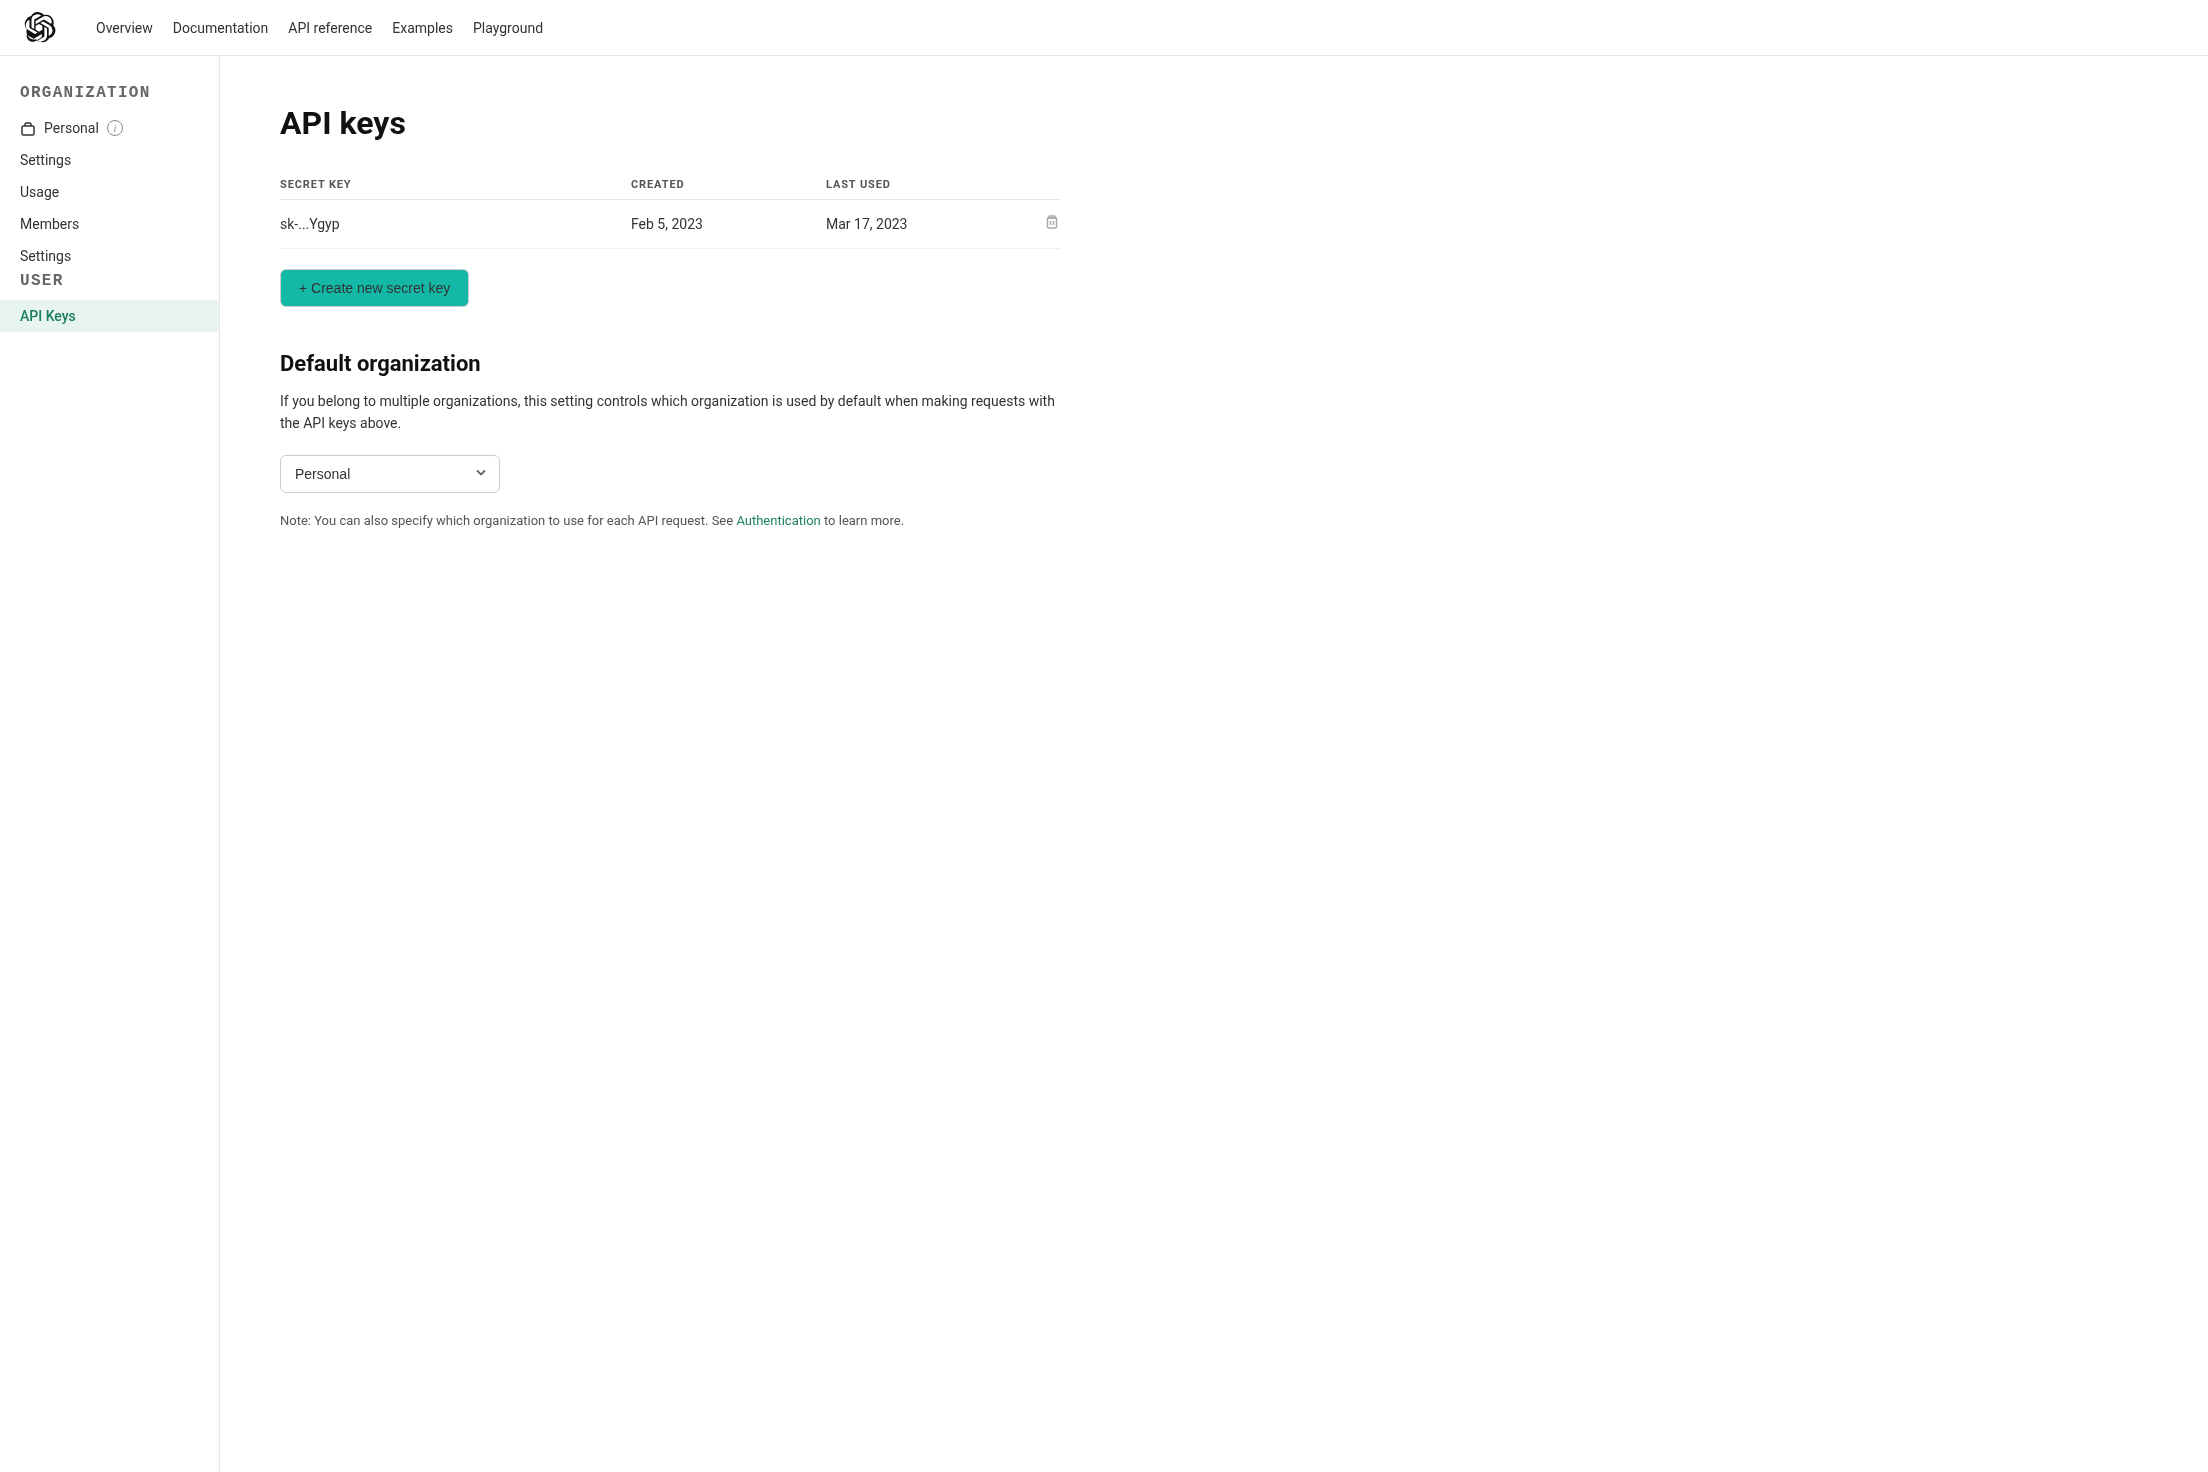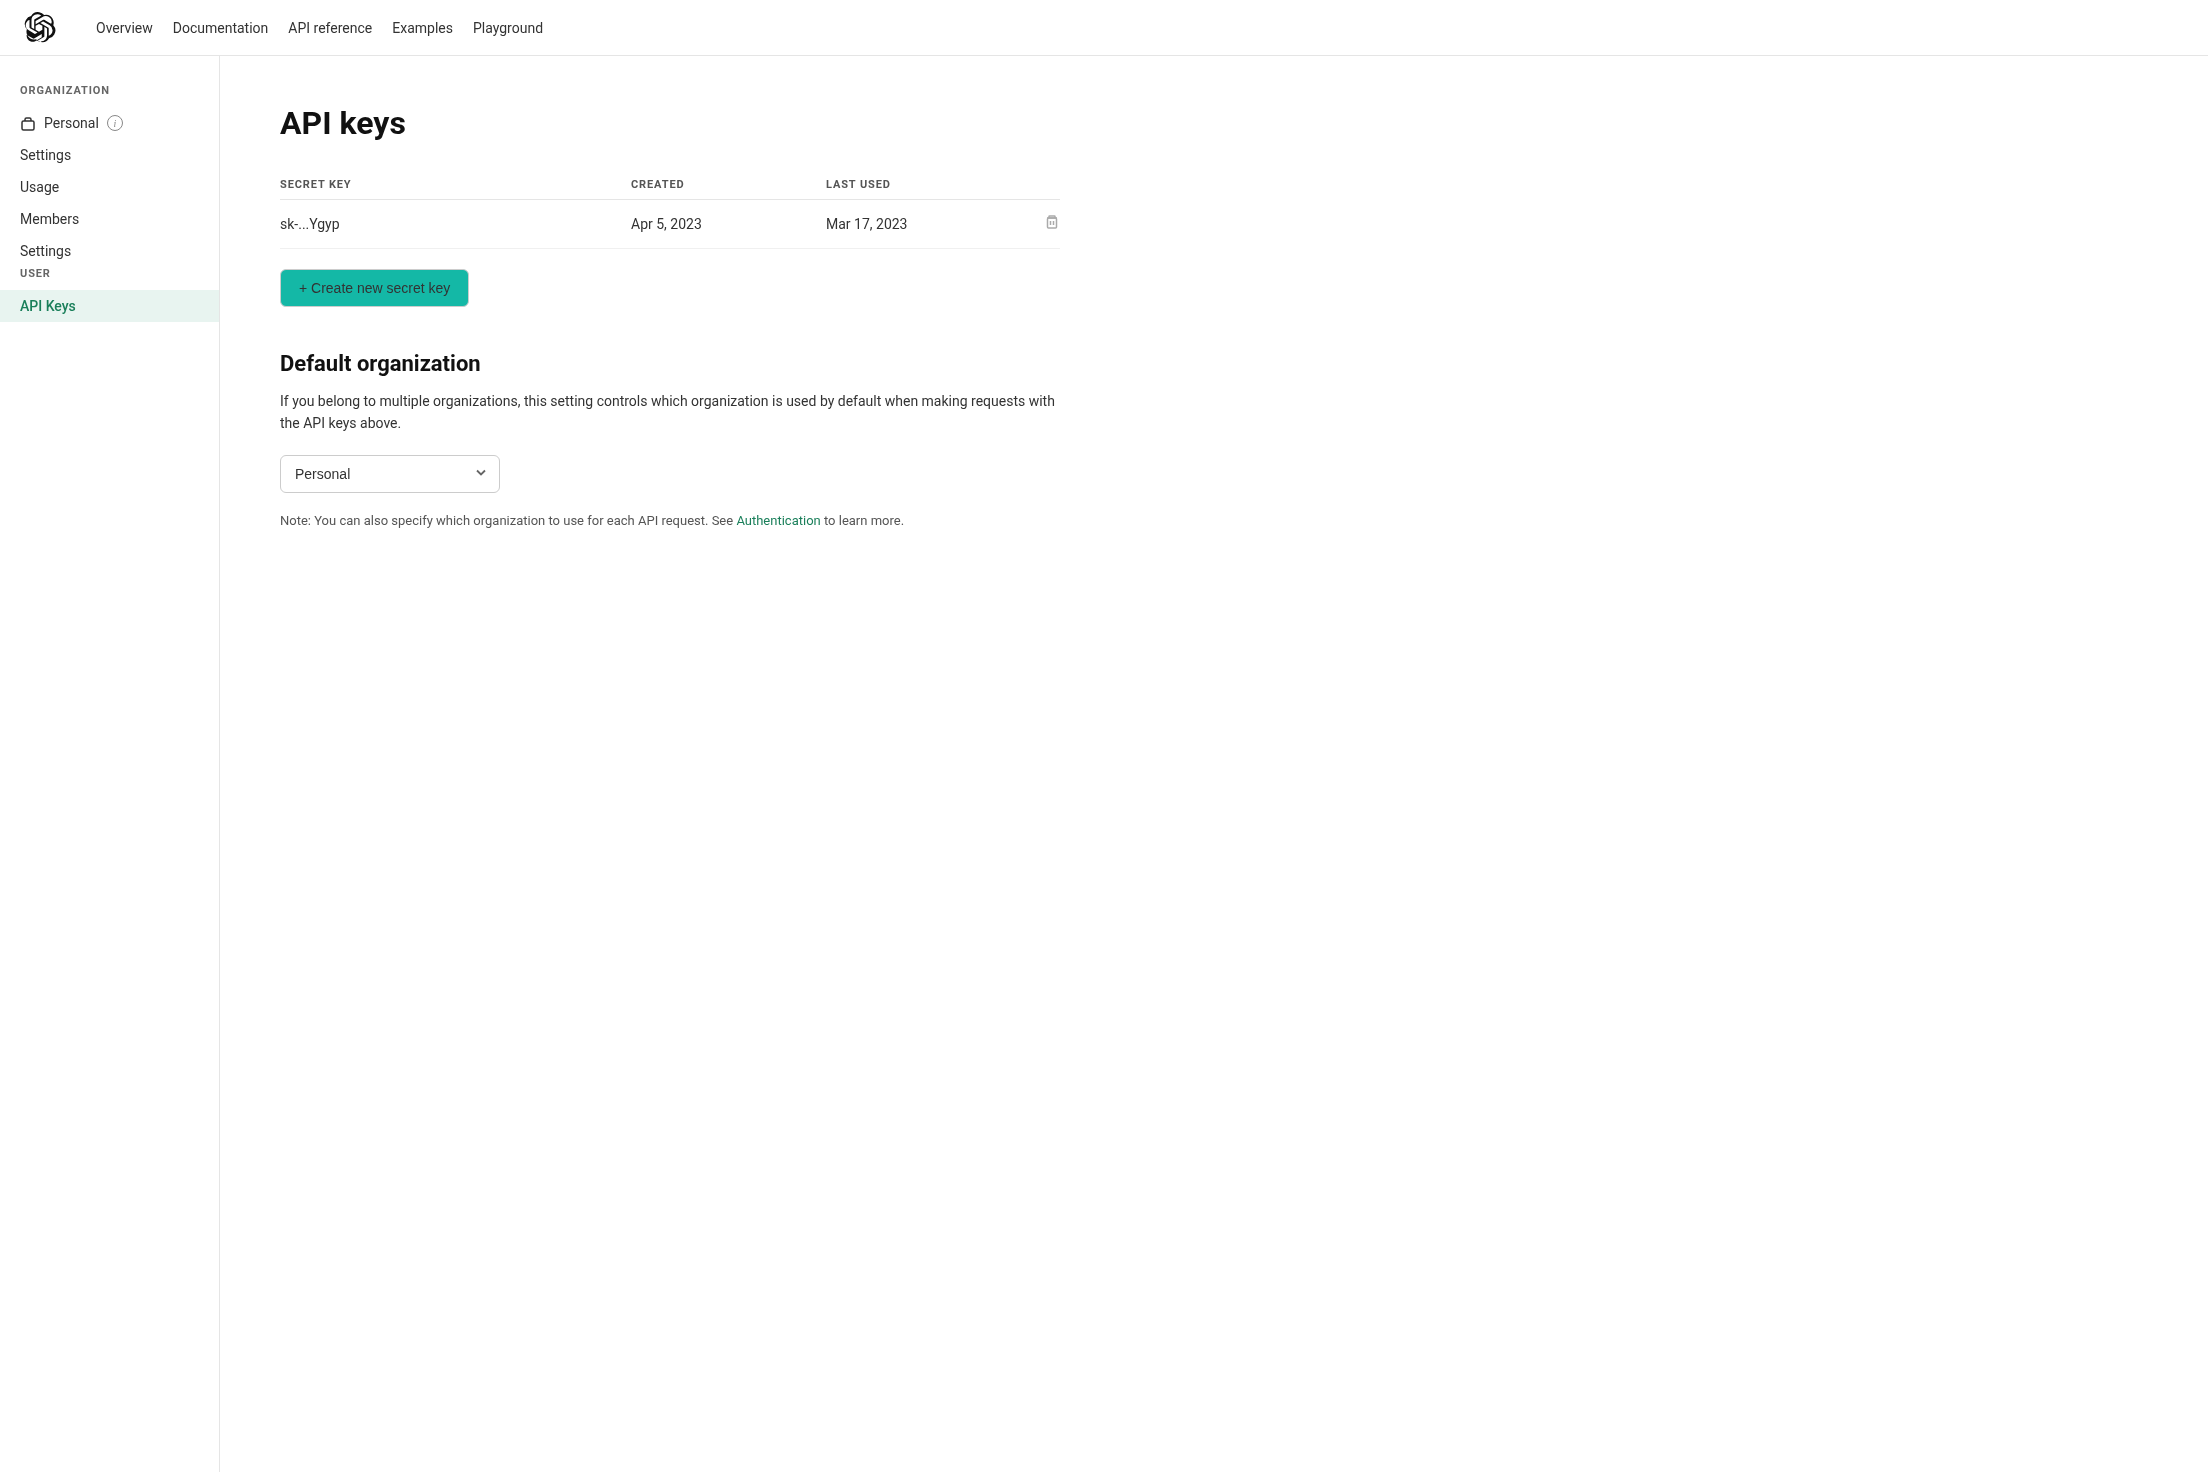--- a/index.html
+++ b/index.html
@@ -39,26 +39,27 @@
     }
 
     
     .sidebar {
       width: 220px;
       flex-shrink: 0;
       border-right: 1px solid #e5e5e5;
       padding: 28px 0;
     }
     .sidebar-section-label {
-      font-size: 11px;
+      font-size: 16px;
       font-weight: 700;
       letter-spacing: 0.08em;
       color: #666;
       padding: 0 20px 10px 20px;
       text-transform: uppercase;
+      font-family: Liberation Mono, monospace;
     }
     .sidebar-item {
       display: flex;
       align-items: center;
       gap: 10px;
       padding: 8px 20px;
       font-size: 14px;
       color: #333;
       cursor: pointer;
       border-radius: 0;
@@ -279,21 +280,21 @@
         <tr>
           <th>SECRET KEY</th>
           <th>CREATED</th>
           <th>LAST USED</th>
           <th></th>
         </tr>
       </thead>
       <tbody>
         <tr>
           <td>sk-...Ygyp</td>
-          <td>Apr 5, 2023</td>
+          <td>Feb 5, 2023</td>
           <td>Mar 17, 2023</td>
           <td>
             <span class="delete-icon">
               <svg width="16" height="16" viewBox="0 0 16 16" fill="none" stroke="#aaa" stroke-width="1.5">
                 <polyline points="3,4 13,4"></polyline>
                 <path d="M5 4V2.5A.5.5 0 0 1 5.5 2h5a.5.5 0 0 1 .5.5V4"></path>
                 <rect x="3.5" y="4" width="9" height="10" rx="1"></rect>
                 <line x1="6.5" y1="7" x2="6.5" y2="11"></line>
                 <line x1="9.5" y1="7" x2="9.5" y2="11"></line>
               </svg>

